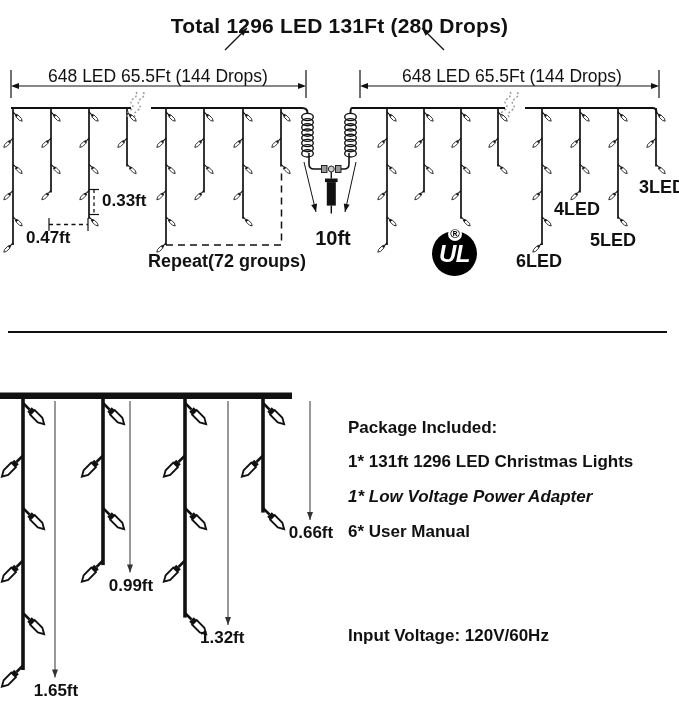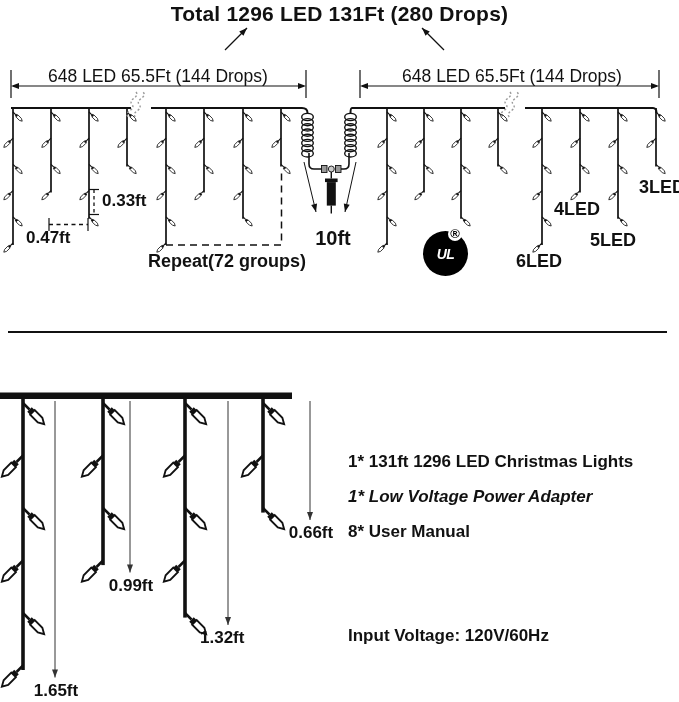--- a/index.html
+++ b/index.html
@@ -1,30 +1,30 @@
 <!DOCTYPE html>
 <html><head>
 <meta charset="utf-8">
 <style>
   html,body{margin:0;padding:0;background:#fff;}
   .stage{position:relative;width:679px;height:702px;background:#fff;overflow:hidden;
          font-family:"Liberation Sans",sans-serif;color:#111;}
   #art{position:absolute;left:0;top:0;}
   .txt{position:absolute;white-space:nowrap;color:#111;}
-  .title{left:0;right:0;top:2px;text-align:center;font-size:21px;font-weight:bold;letter-spacing:0.2px;}
+  .title{left:0;right:0;top:14px;text-align:center;font-size:21px;font-weight:bold;letter-spacing:0.2px;}
   .span-label{top:66px;width:256px;text-align:center;font-size:17.5px;font-weight:400;}
   .b17{font-size:17px;font-weight:bold;}
   .b18{font-size:18px;font-weight:bold;}
   .b20{font-size:20px;font-weight:bold;}
   .led-label{font-size:18px;font-weight:bold;}
   .dim-label{position:absolute;font-size:17px;font-weight:bold;white-space:nowrap;color:#111;}
   .pkg{left:348px;font-size:17px;font-weight:bold;}
-  .ul-badge{position:absolute;left:423px;top:231px;width:45px;height:45px;border-radius:50%;
+  .ul-badge{position:absolute;left:432px;top:231px;width:45px;height:45px;border-radius:50%;
             background:#000;color:#fff;display:flex;align-items:center;justify-content:center;
-            font-size:14px;font-weight:bold;letter-spacing:-0.5px;font-style:italic;}
+            font-size:24px;font-weight:bold;letter-spacing:-0.5px;font-style:italic;}
   .reg-mark{position:absolute;left:448px;top:227px;width:14px;height:14px;background:#fff;
             border-radius:50%;color:#000;font-size:13px;line-height:14px;text-align:center;font-weight:bold;}
 </style>
 </head>
 <body>
 
 <div class="stage">
   <svg id="art" width="679" height="702" viewBox="0 0 679 702">
       <g>
         <line x1="225" y1="50" x2="247" y2="28" stroke="#111111" stroke-width="1.3"></line>
@@ -786,21 +786,22 @@
   <div class="txt b20" style="left:310px;top:227px;width:46px;text-align:center;">10ft</div>
 
   <div class="txt led-label" style="left:516px;top:251px;">6LED</div>
   <div class="txt led-label" style="left:554px;top:199px;">4LED</div>
   <div class="txt led-label" style="left:590px;top:230px;">5LED</div>
   <div class="txt led-label" style="left:628px;top:177px;margin-left:11px;">3LED</div>
 
   <div class="ul-badge">UL</div>
   <div class="reg-mark">®</div>
 
+  <div class="txt pkg" style="top:418px;">Package Included:</div>
   <div class="txt pkg" style="top:452px;">1* 131ft 1296 LED Christmas Lights</div>
   <div class="txt pkg" style="top:487px;font-style:italic;">1* Low Voltage Power Adapter</div>
-  <div class="txt pkg" style="top:522px;">8* User Manual</div>
+  <div class="txt pkg" style="top:522px;">6* User Manual</div>
   <div class="txt pkg" style="top:626px;">Input Voltage: 120V/60Hz</div>
 <div class="dim-label" style="left: 27px; top: 680.5px; width: 58px; text-align: center;">1.65ft</div>
     <div class="dim-label" style="left: 102px; top: 575.5px; width: 58px; text-align: center;">0.99ft</div>
     <div class="dim-label" style="left: 200px; top: 628px; width: 58px; text-align: left;">1.32ft</div>
     <div class="dim-label" style="left: 282px; top: 523px; width: 58px; text-align: center;">0.66ft</div>
   </div>
 
 </body></html>

